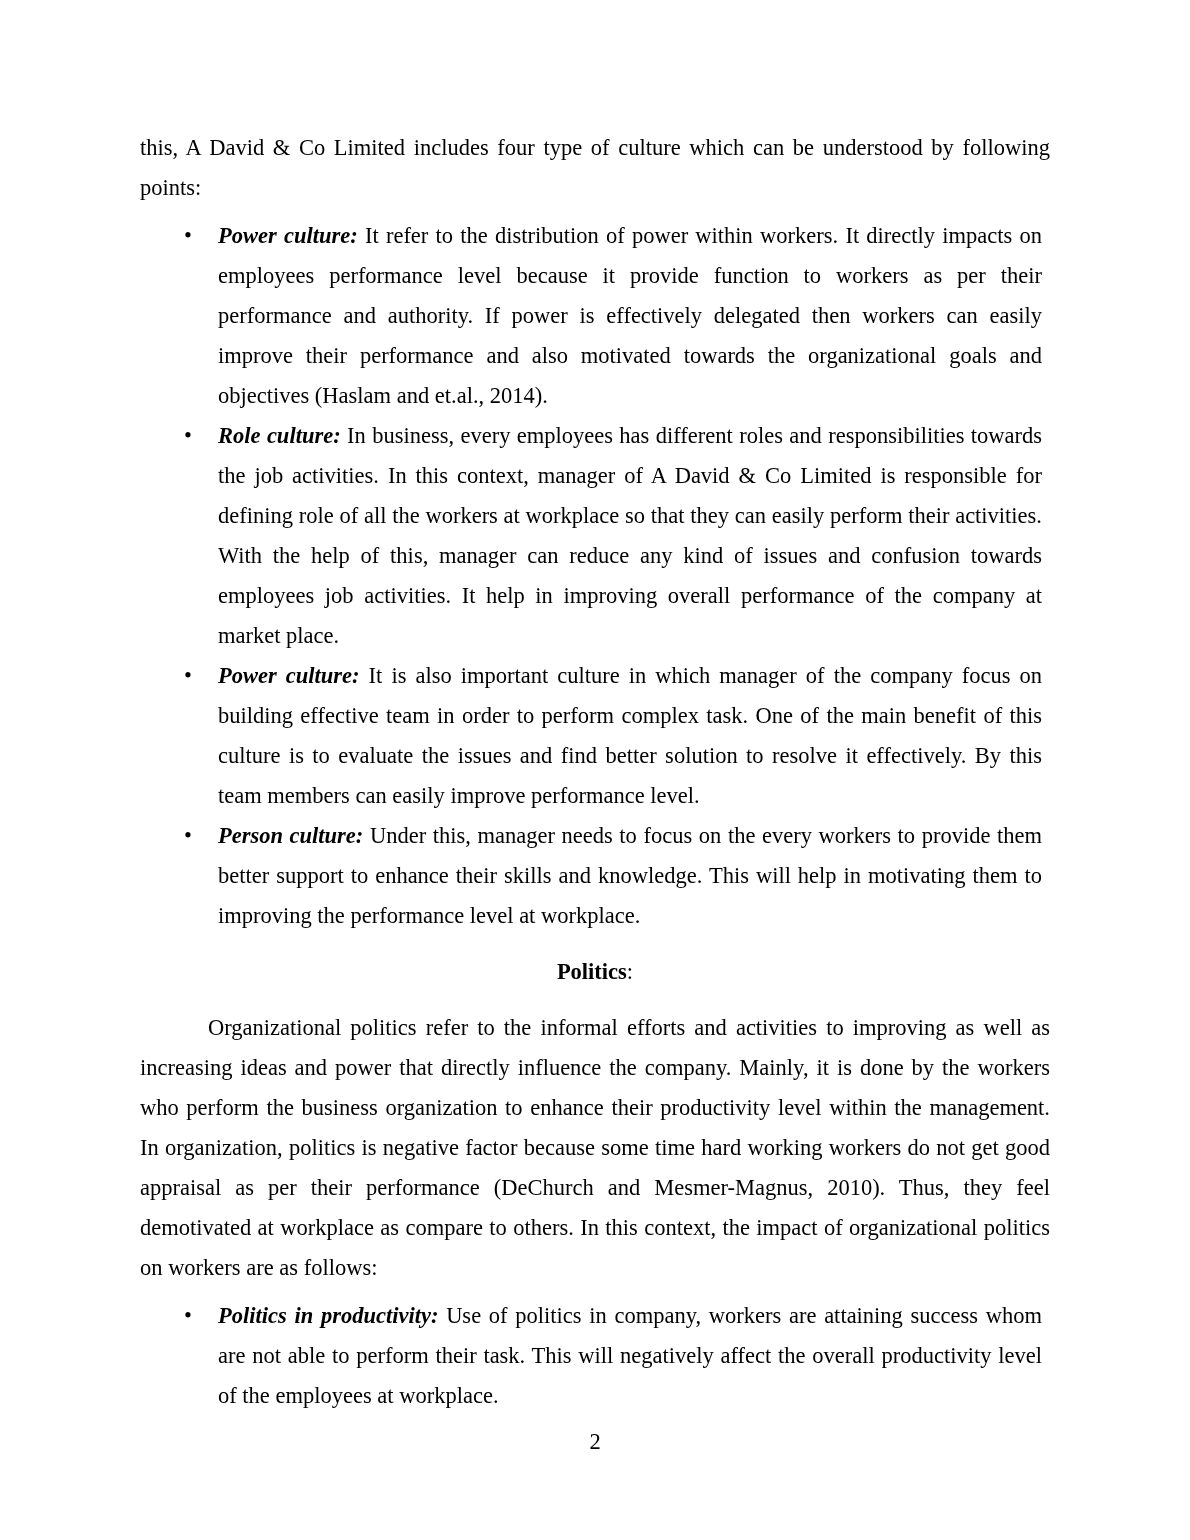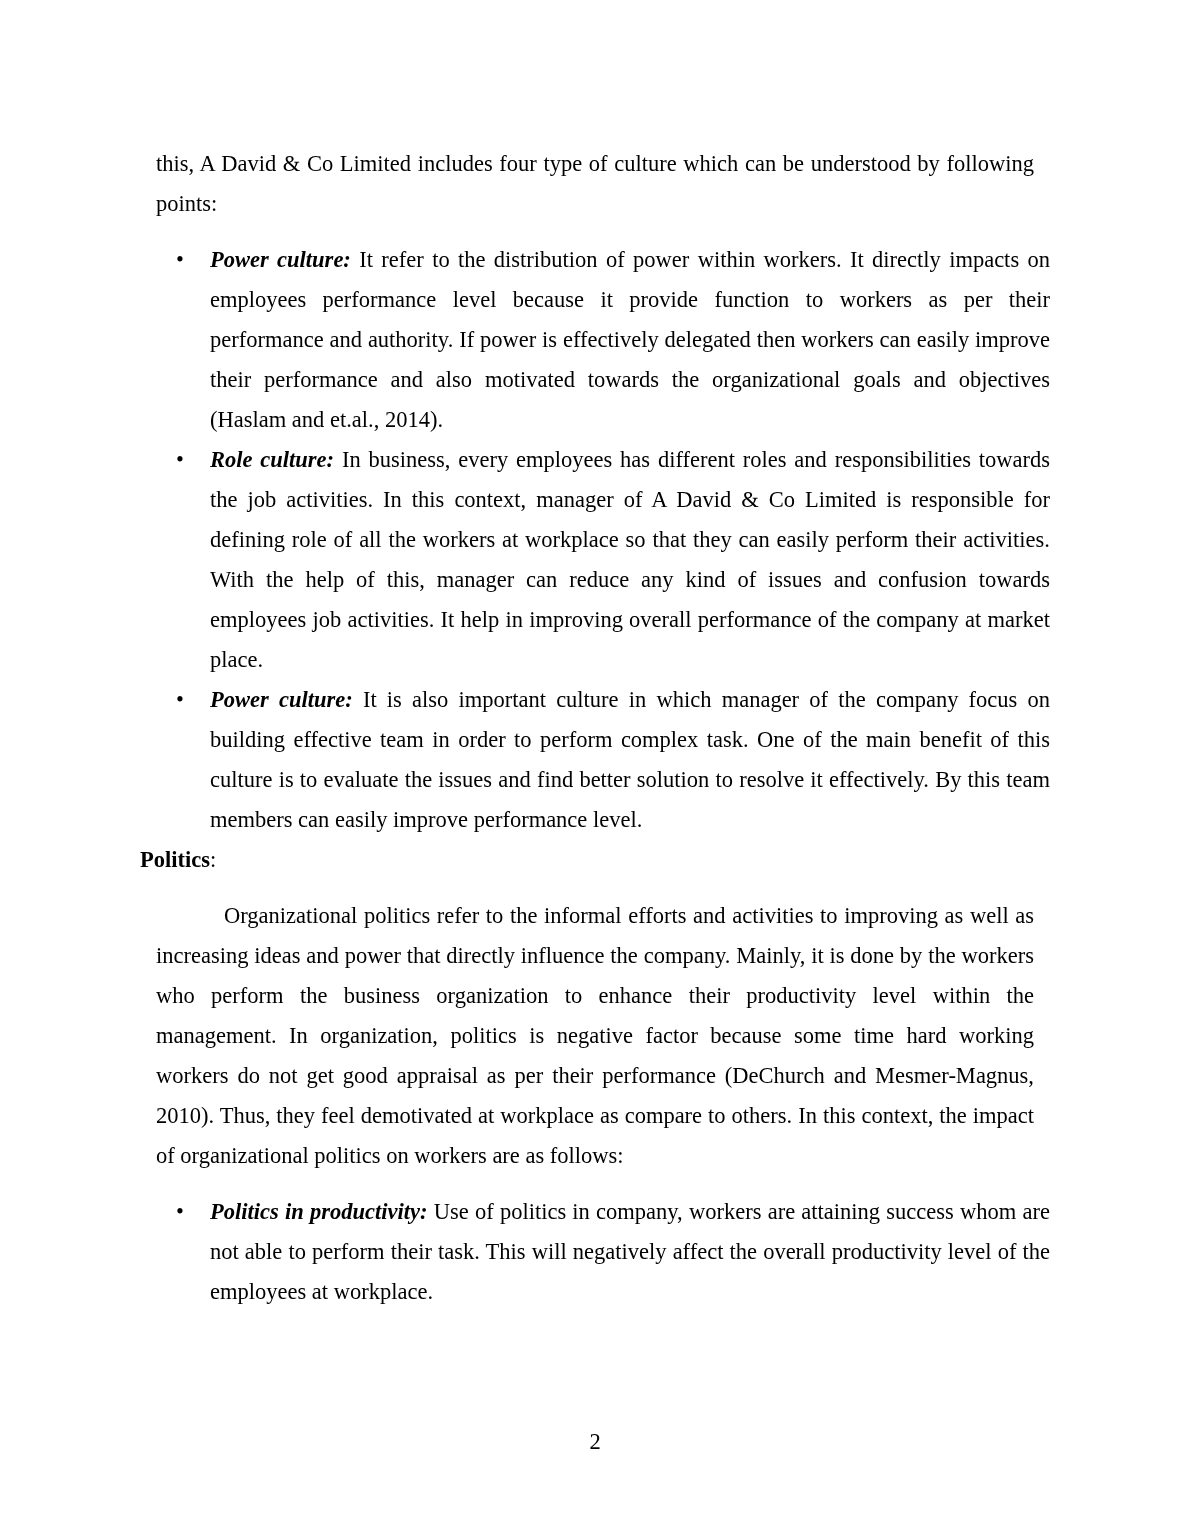--- a/index.html
+++ b/index.html
@@ -18,27 +18,27 @@
     font-family: "Liberation Serif", "DejaVu Serif", serif;
     color: #000000;
     overflow: hidden;
   }
   .doc {
     font-size: 22.5px;
     line-height: 40px;
     text-align: justify;
   }
   .para {
-    margin: 16px;
+    margin: 0;
   }
   .indent-first {
     text-indent: 68px;
   }
   ul.bullets {
-    margin: 0;
+    margin: 8px;
     padding: 0;
     list-style: none;
   }
   ul.bullets li {
     position: relative;
     padding-left: 70px;
     margin: 0;
   }
   ul.bullets li::before {
     content: "\2022";
@@ -46,22 +46,22 @@
     left: 36px;
     top: 0;
     font-size: 22.5px;
     line-height: 40px;
   }
   .lead {
     font-weight: bold;
     font-style: italic;
   }
   .heading {
-    margin: 0;
-    text-align: left;
+    margin: 16px;
+    text-align: center;
   }
   .heading .heading-main {
     font-weight: bold;
   }
   .page-number {
     position: absolute;
     left: 0;
     right: 0;
     bottom: 78px;
     text-align: center;
@@ -74,20 +74,21 @@
 
 <div class="page">
   <div class="doc">
 
     <p class="para">this, A David &amp; Co Limited includes four type of culture which can be understood by following points:</p>
 
     <ul class="bullets">
       <li><span class="lead">Power culture:</span> <span>It  refer to the distribution of power within workers. It directly impacts on employees performance level because it provide function to workers as per their performance and authority. If power is effectively delegated then workers can  easily improve their performance and also motivated towards the organizational goals and objectives (Haslam and et.al., 2014).</span></li>
       <li><span class="lead">Role culture:</span> <span>In business, every employees has different roles and responsibilities towards the job activities. In this context, manager of  A David &amp; Co Limited is responsible for defining role of all the workers at workplace so that they can easily perform their activities. With the help of this, manager can reduce any kind of issues and confusion towards employees job activities. It help in improving overall performance of the company at market place.</span></li>
       <li><span class="lead">Power culture:</span> <span>It is also important culture in which manager of the company focus on building effective team in order to perform complex task. One of the main  benefit of this culture is to evaluate the issues and find better solution to resolve it effectively. By this team members can easily improve performance level.</span></li>
+      <li><span class="lead">Person culture:</span> <span>Under this, manager needs to focus on the every workers to provide them better support to enhance their skills and knowledge. This will help in motivating them to  improving the performance level at workplace.</span></li>
     </ul>
 
     <p class="heading"><span class="heading-main">Politics</span><span>:</span></p>
 
     <p class="para indent-first">Organizational politics refer to the informal efforts and activities to improving as well as increasing ideas and power that directly influence the company. Mainly, it is done by the workers who perform the business organization to enhance their productivity level within the management. In organization, politics is negative factor because some time hard working workers do not get good appraisal as per their performance (DeChurch and Mesmer-Magnus, 2010). Thus, they feel demotivated at workplace as compare to others. In this context, the impact of organizational politics on workers are as follows:</p>
 
     <ul class="bullets">
       <li><span class="lead">Politics in productivity:</span> <span>Use of politics in company, workers are attaining success whom are not able to perform their task. This will negatively affect the overall productivity level of the employees at workplace.</span></li>
     </ul>
 

